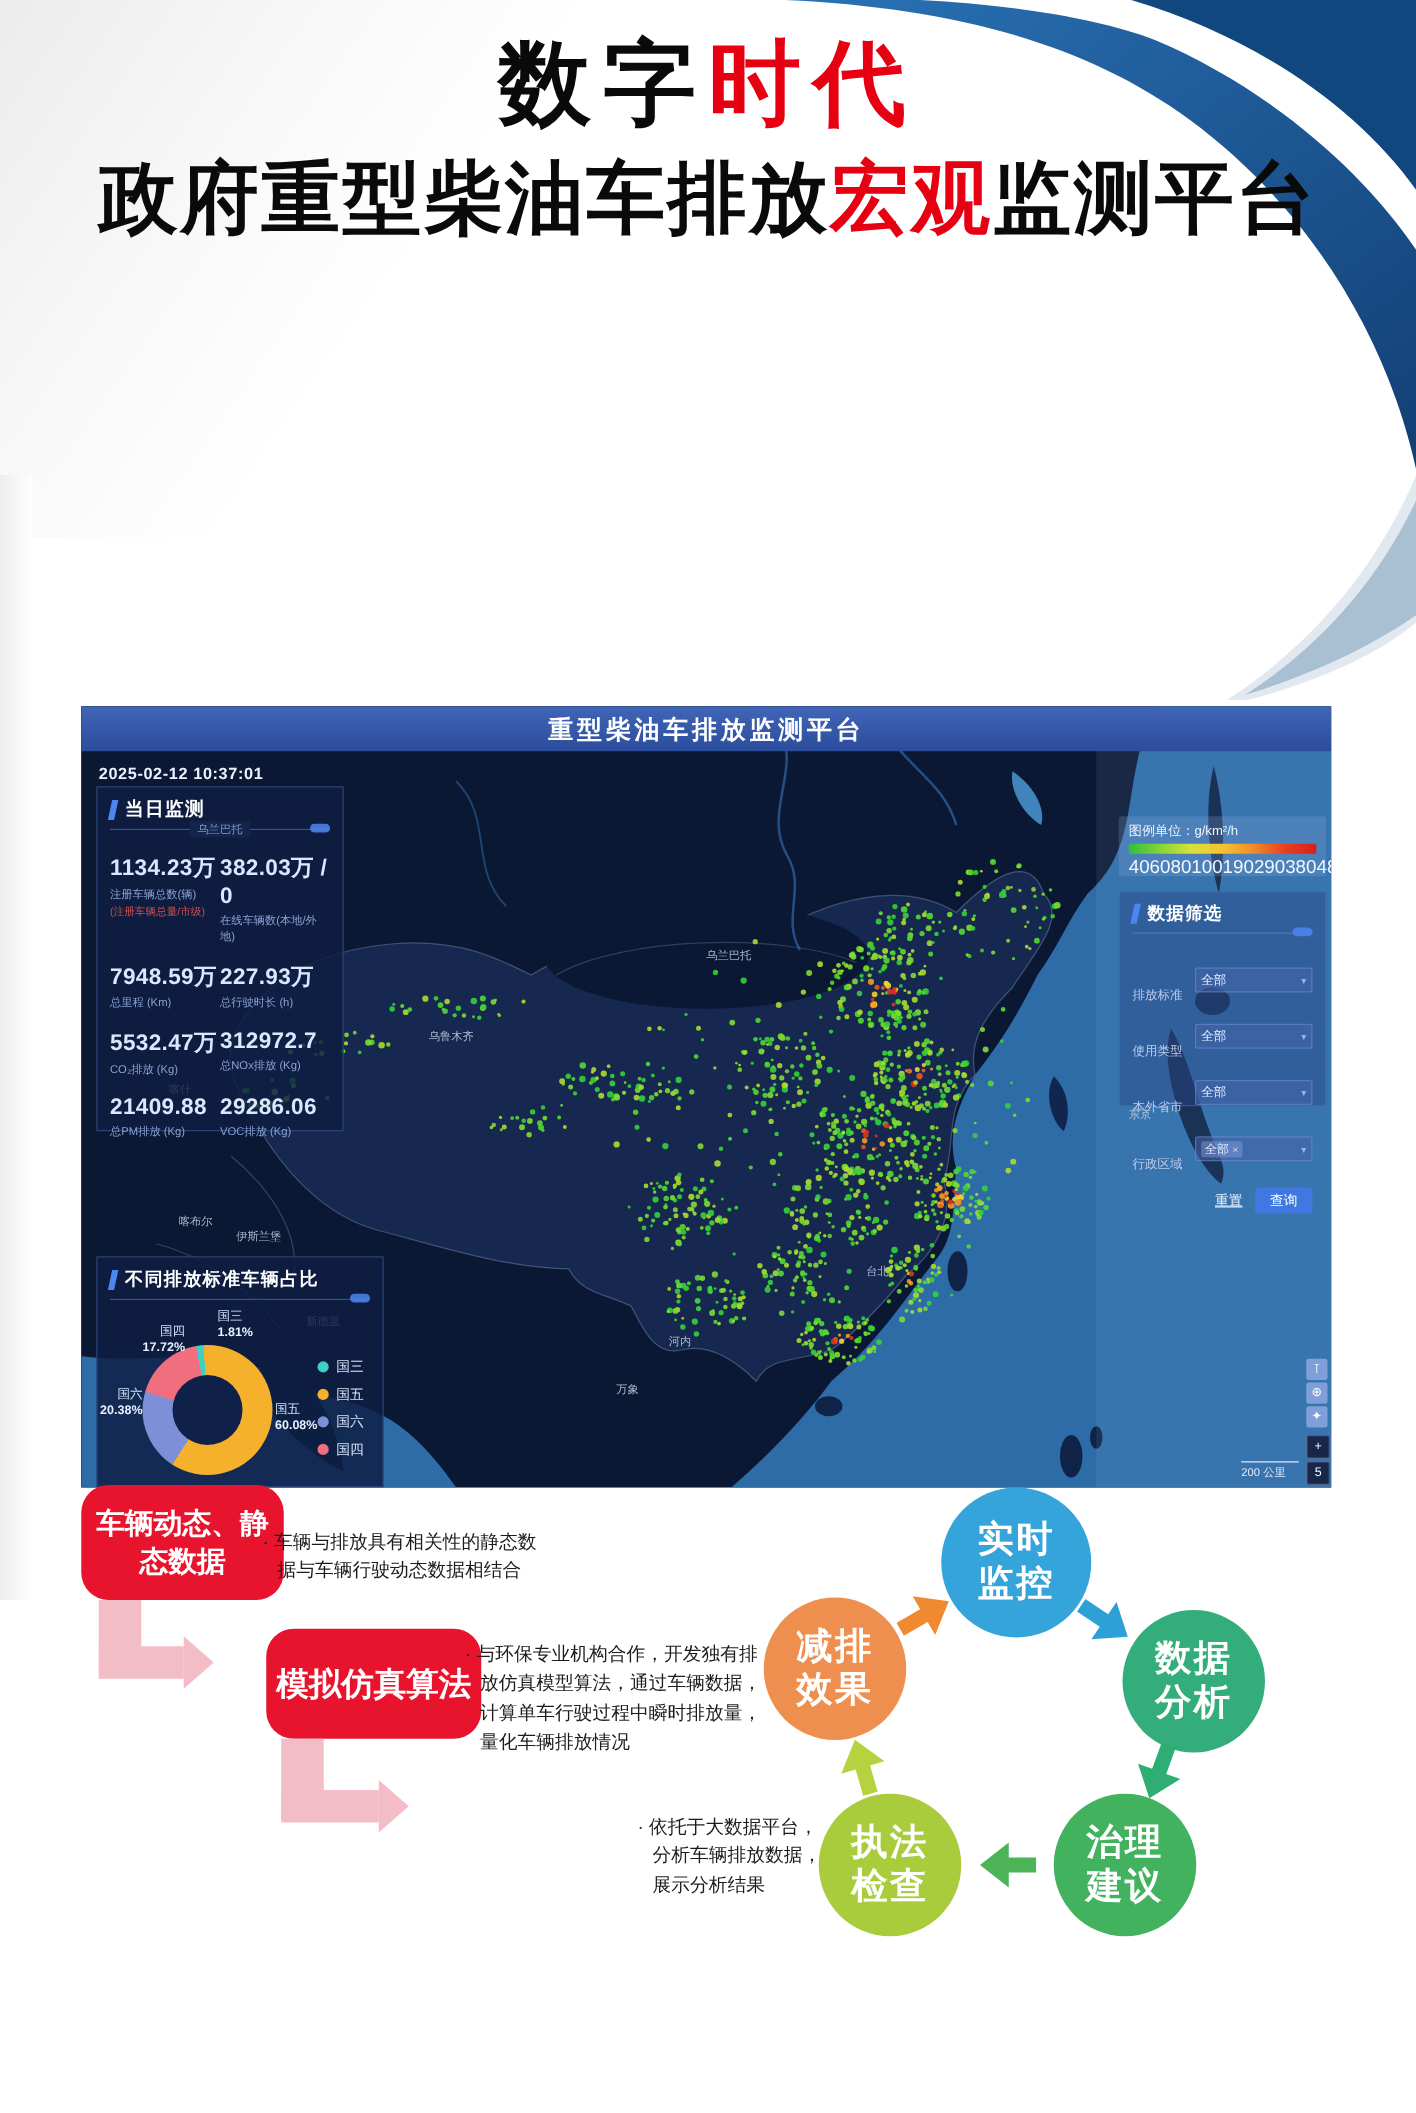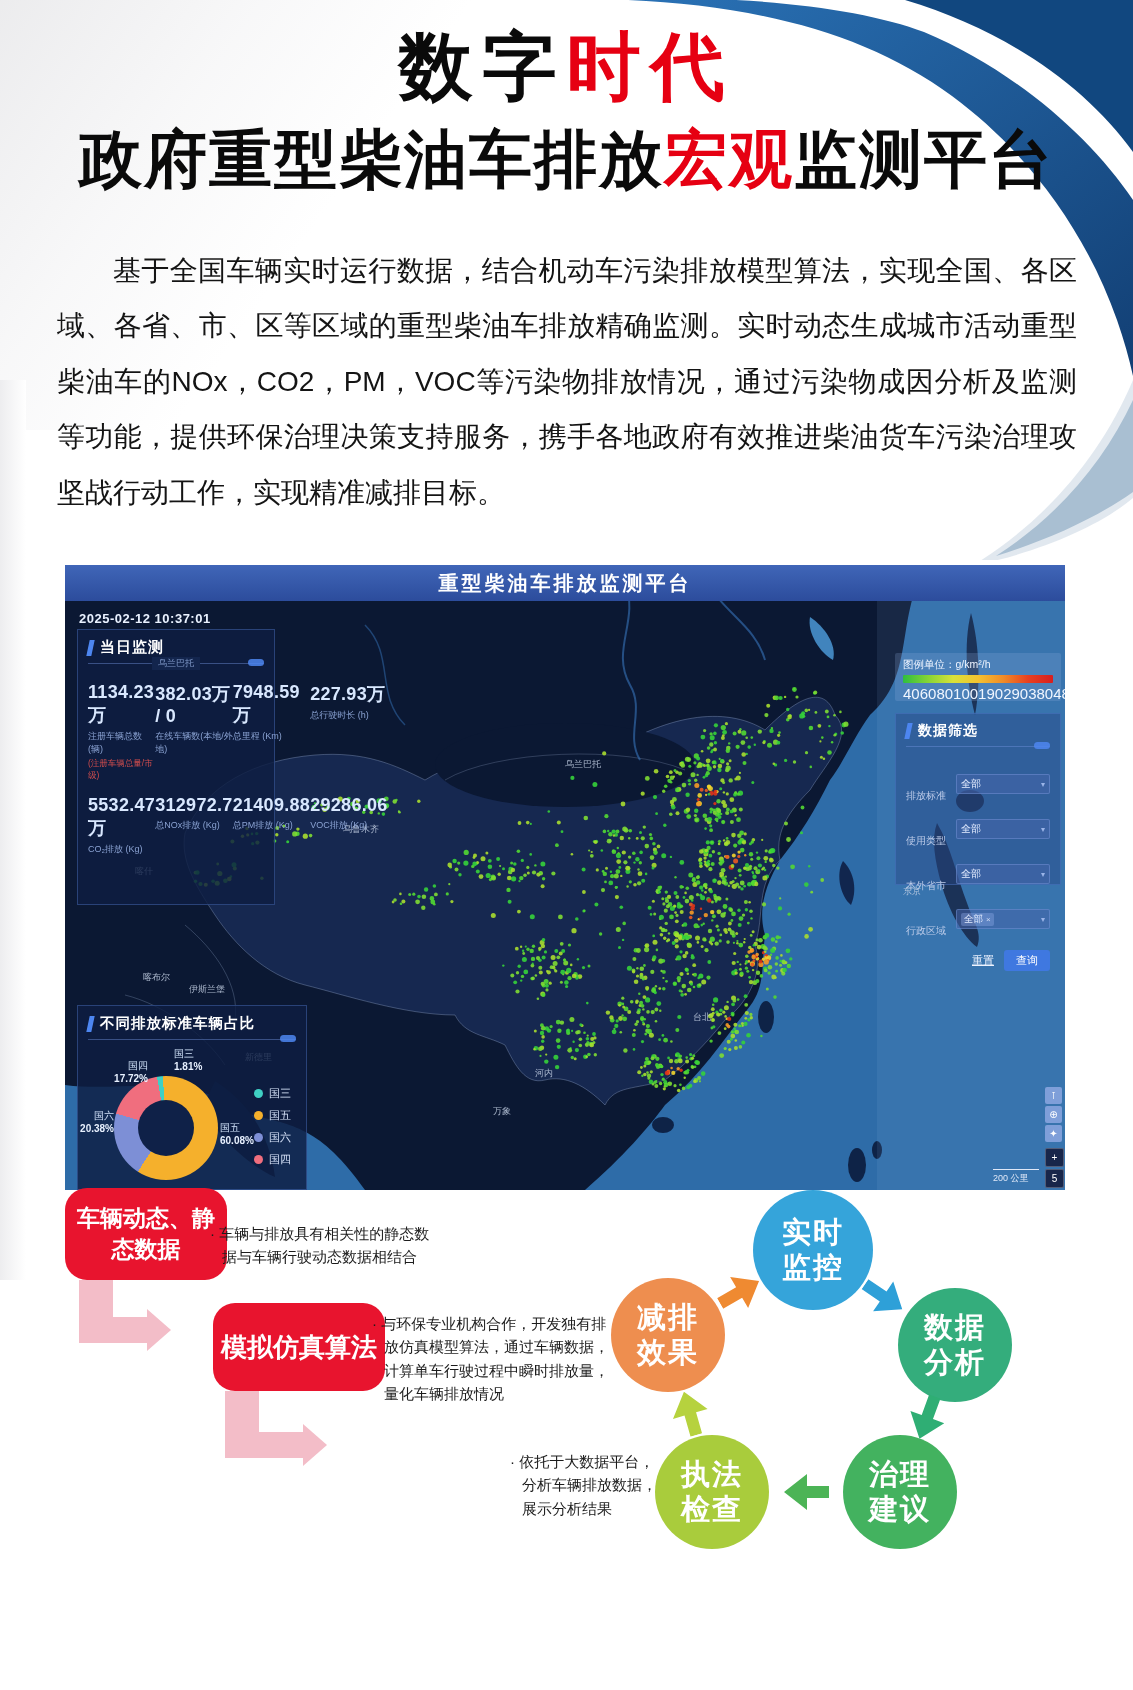--- a/index.html
+++ b/index.html
@@ -26,21 +26,21 @@
   .timestamp{position:absolute;left:14px;top:46px;color:#e9f1ff;font-size:13px;font-weight:700;letter-spacing:.5px;}
   .panel{position:absolute;background:rgba(13,29,66,.82);border:1px solid rgba(88,128,214,.38);box-sizing:border-box;}
   .panel-head{display:flex;align-items:center;padding:8px 10px 4px 10px;}
   .accent{width:5px;height:16px;background:#4d86f0;transform:skewX(-12deg);margin-right:7px;}
   .panel-title{color:#fff;font-weight:700;font-size:15px;letter-spacing:1px;}
   .divider{position:relative;margin:2px 10px 8px 10px;border-top:1px solid rgba(110,145,220,.45);height:10px;}
   .divider .dv-label{position:absolute;left:50%;top:-7px;transform:translateX(-50%);
         background:#13254d;padding:0 6px;color:#8099c9;font-size:9px;}
   .divider .dv-toggle{position:absolute;right:0;top:-5px;width:16px;height:7px;border-radius:4px;
         background:#4d86f0;opacity:.85;}
-  .stats{display:grid;grid-template-columns:1fr 1fr 1fr 1fr;padding:0 10px;row-gap:13px;}
+  .stats{display:grid;grid-template-columns:1fr 1fr;padding:0 10px;row-gap:13px;}
   .stat-value{color:#d9e8ff;font-size:18px;font-weight:700;letter-spacing:.3px;}
   .stat-label{color:#8aa2d2;font-size:9px;margin-top:3px;}
   .stat-note{color:#d24d4d;font-size:8.5px;margin-top:2px;}
   
   .donut{position:absolute;border-radius:50%;}
   .donut-hole{position:absolute;border-radius:50%;background:#0f2148;}
   .callout{position:absolute;font-size:10px;color:#cfe0f8;line-height:1.25;}
   .callout b{color:#e8f1ff;font-size:10px;}
   .legend-col{position:absolute;display:flex;flex-direction:column;gap:7px;}
   .legend-item{display:flex;align-items:center;gap:6px;color:#d6e2f8;font-size:11px;}
@@ -104,21 +104,20 @@
     <path d="M1133,400 C1104,462 1058,516 996,556 C1048,540 1096,518 1133,492 Z" fill="#a9bfd2"></path>
     <path d="M905,0 C1005,30 1085,85 1133,152 L1133,0 Z" fill="#11477f"></path>
     <path d="M628,0 C760,6 868,34 952,96 C1028,152 1086,232 1117,320 C1124,340 1129,358 1133,376 L1133,200 C1090,136 1014,70 924,32 C862,8 742,-6 628,0 Z" fill="url(#gband)"></path>
   </svg>
 
   <div class="title-wrap">
     <div class="title-l1"><span>数字</span><span class="red">时代</span></div>
     <div class="title-l2"><span>政府重型柴油车排放</span><span class="red">宏观</span><span>监测平台</span></div>
   </div>
 
-  <div class="intro">基于全国车辆实时运行数据，结合机动车污染排放模型算法，实现全国、各区域、各省、市、区等区域的重型柴油车排放精确监测。实时动态生成城市活动重型柴油车的NOx，CO2，PM，VOC等污染物排放情况，通过污染物成因分析及监测等功能，提供环保治理决策支持服务，携手各地政府有效推进柴油货车污染治理攻坚战行动工作，实现精准减排目标。</div>
 
   <div class="dash">
 
     <svg class="map" width="1000" height="625" viewBox="0 0 1000 625">
       <rect x="0" y="0" width="1000" height="625" fill="#0b1833"></rect>
 
       <path d="M860,0 C830,60 850,110 805,150 C790,170 780,195 765,215 C750,245 735,270 715,295
                C702,318 692,342 700,370 C696,398 702,422 682,445 C660,472 640,506 600,540
                C584,562 558,592 520,625 L1000,625 L1000,0 Z" fill="#2e6ca8"></path>
       <path d="M0,520 C60,528 120,505 180,548 C220,560 252,556 300,625 L0,625 Z" fill="#2e6ca8"></path>

